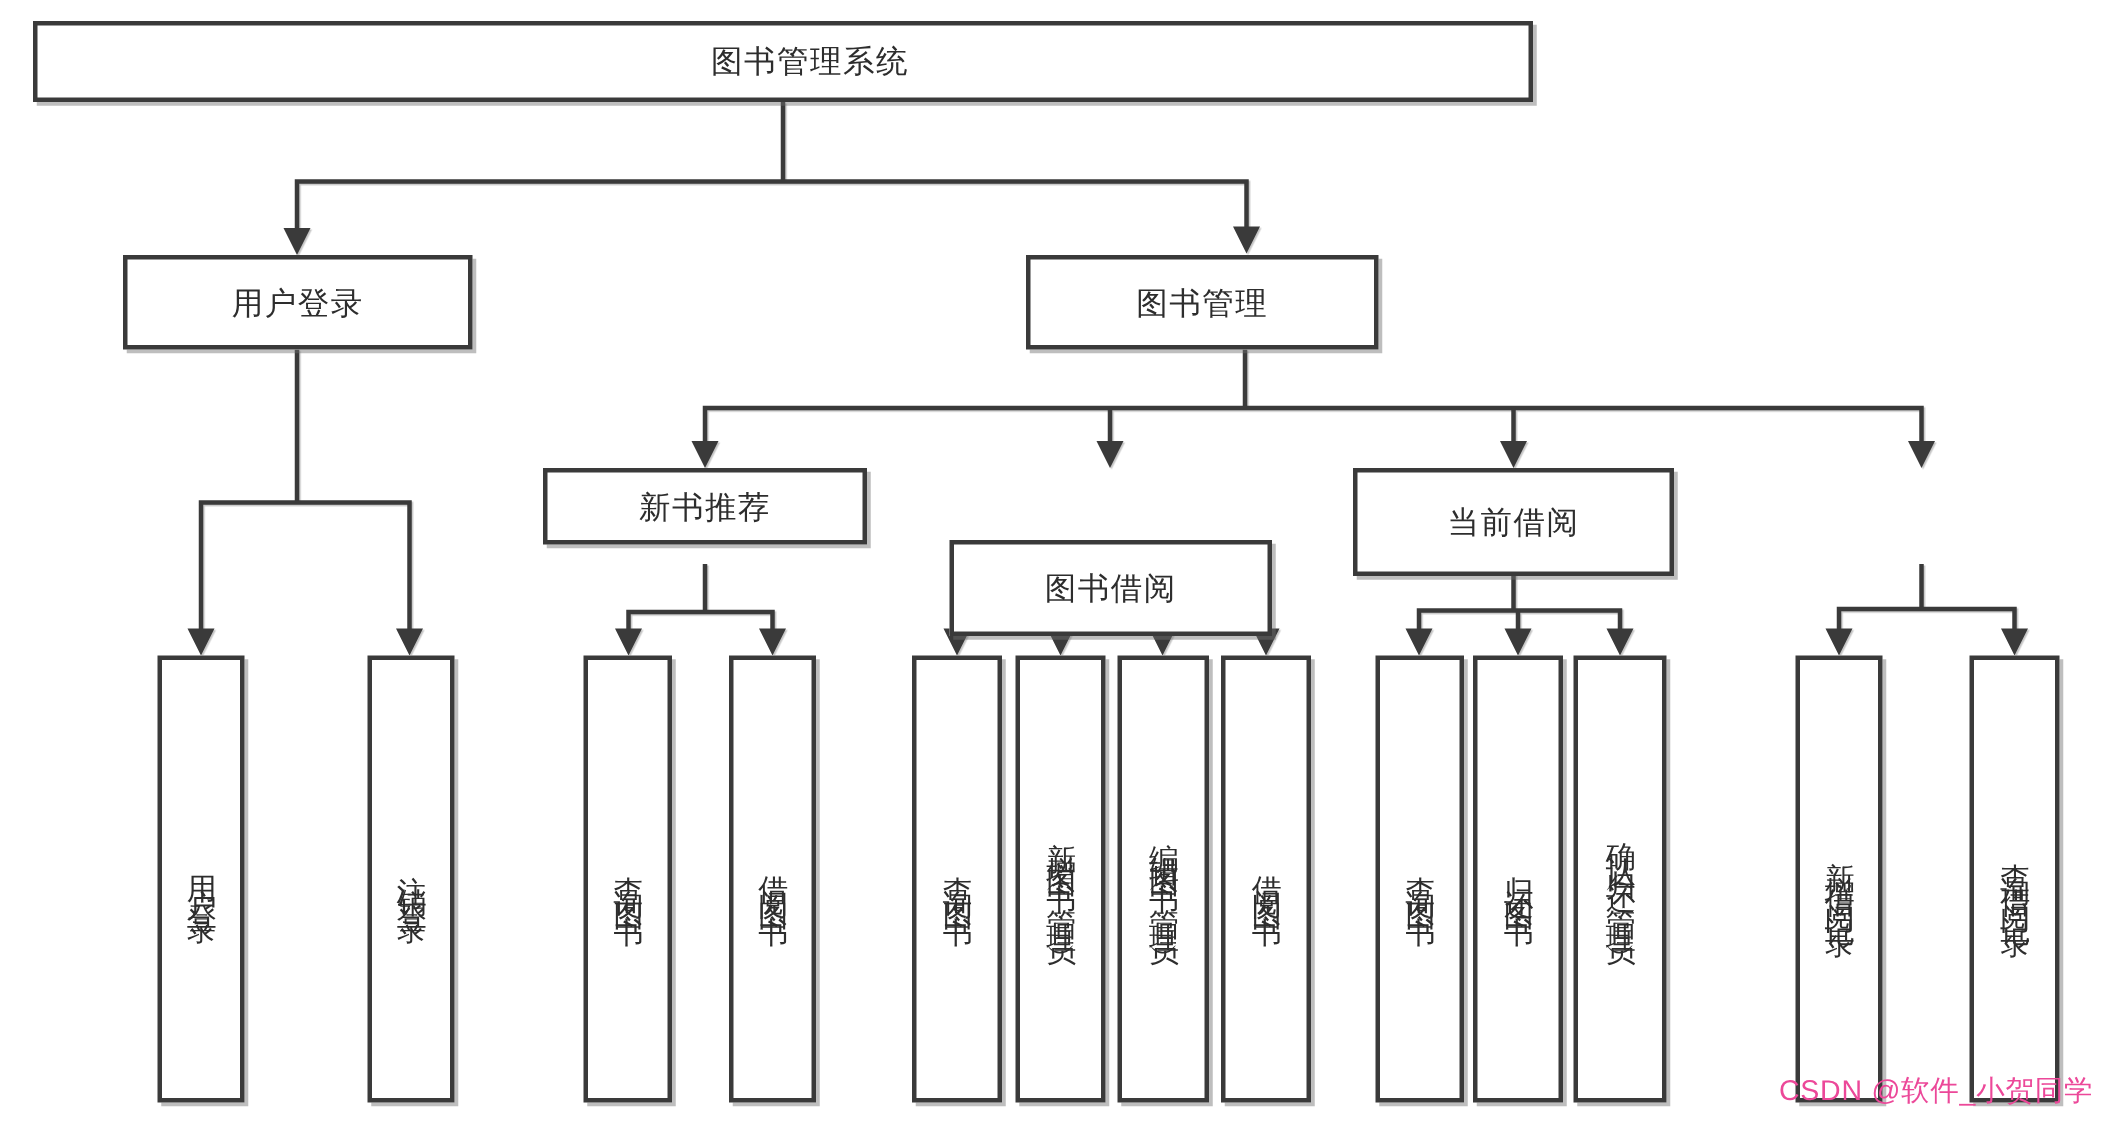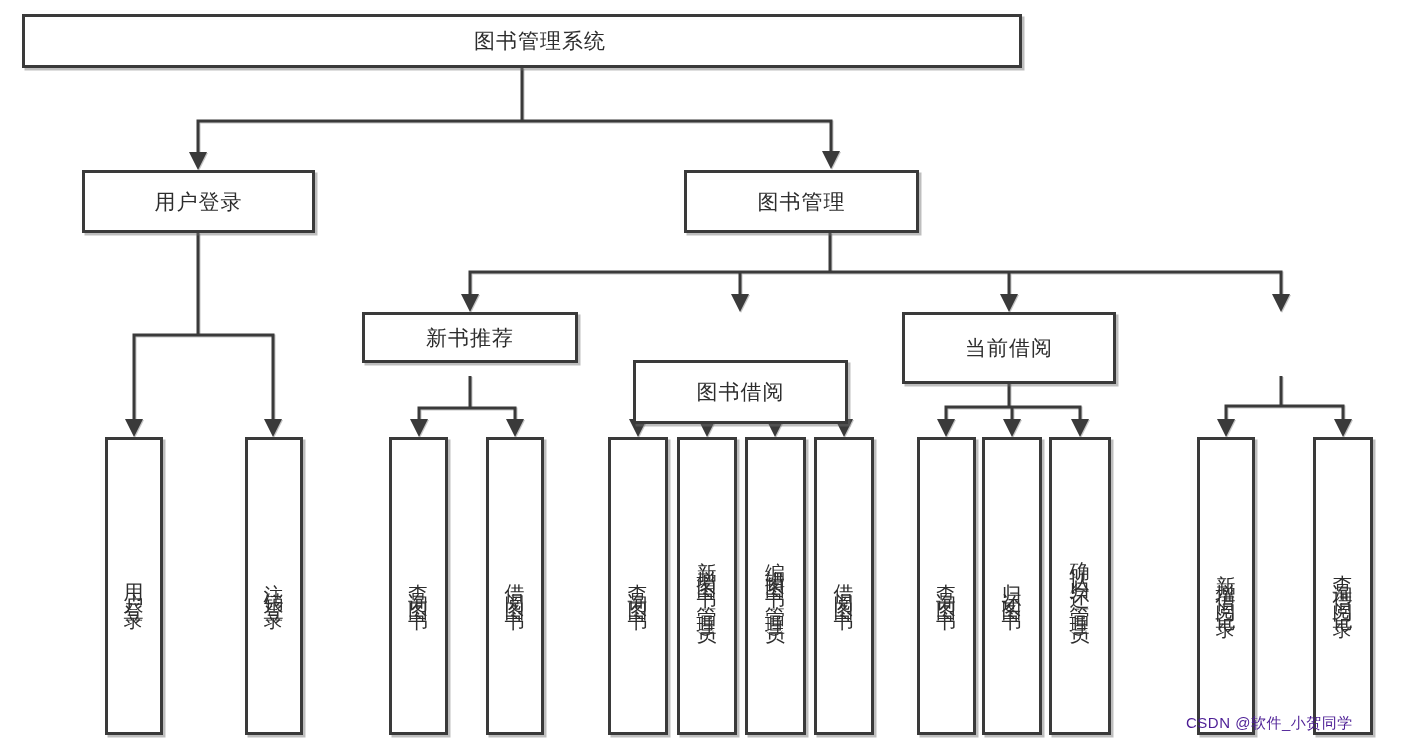--- a/index.html
+++ b/index.html
@@ -18,21 +18,21 @@
   }
   .vbox{
     position:absolute;z-index:2;box-sizing:border-box;
     border:3px solid #3a3a3a;background:#ffffff;
     display:flex;align-items:center;justify-content:center;
     color:#2d2d2d;font-size:20px;
     writing-mode:vertical-rl;letter-spacing:9px;line-height:1;
     box-shadow:2.5px 2.5px 0 rgba(110,110,110,.45);
   }
   .watermark{
-    position:absolute;z-index:3;color:#4c1d95;font-size:15px;letter-spacing:.5px;
+    position:absolute;z-index:3;color:#ec4899;font-size:19px;letter-spacing:.5px;
     white-space:nowrap;
   }
 </style>
 </head>
 <body>
 
 <div class="canvas">
 
   <svg class="connectors" width="1405" height="747" viewBox="0 0 1405 747">
     <g stroke="#3a3a3a" stroke-width="3" fill="none">

